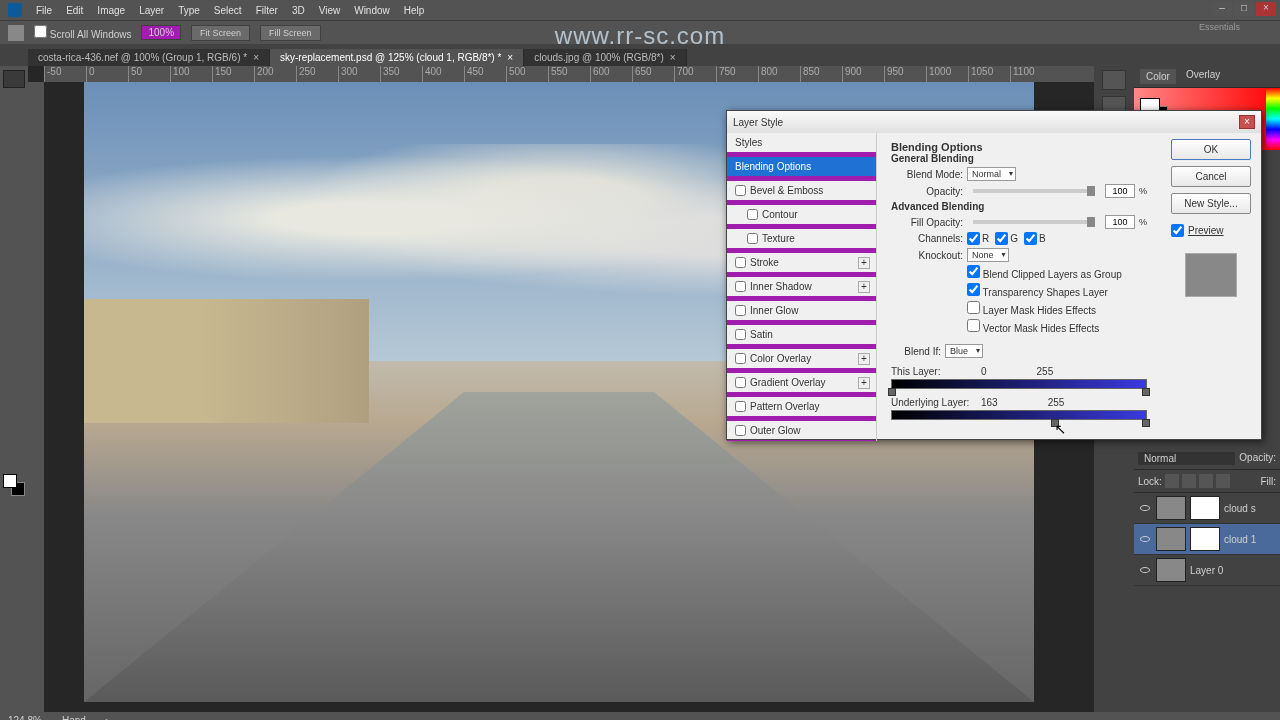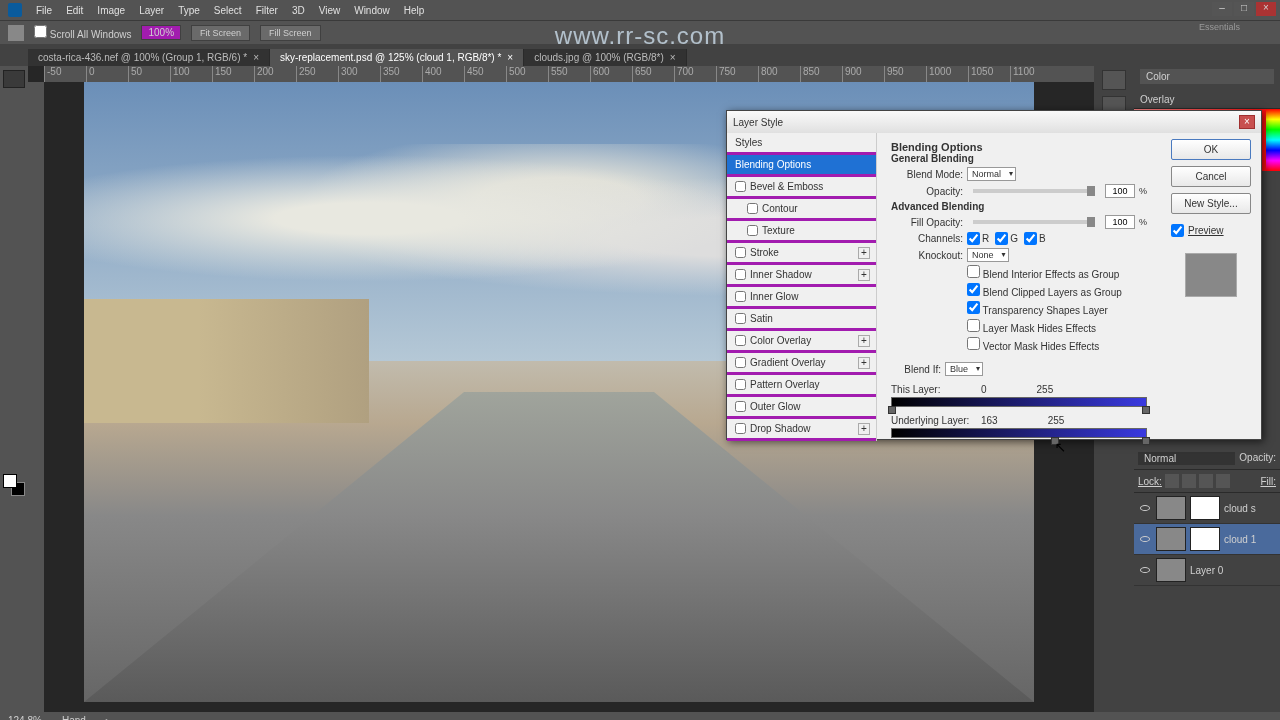--- a/index.html
+++ b/index.html
@@ -42,37 +42,37 @@
 .buildings { position: absolute; bottom: 45%; left: 0; width: 30%; height: 20%; background: linear-gradient(to right, #c8b890 40%, #b0a080 100%); }
 
 .status { height: 16px; background: #535353; font-size: 9px; display: flex; align-items: center; padding: 0 8px; gap: 20px; }
 
 
 .dock { width: 40px; background: #424242; display: flex; flex-direction: column; padding-top: 4px; gap: 6px; align-items: center; }
 .dockicon { width: 24px; height: 20px; background: #555; border: 1px solid #333; }
 
 
 .rpanels { width: 146px; background: #424242; display: flex; flex-direction: column; }
-.panel-head { background: #424242; padding: 3px 6px; font-size: 9px; border-bottom: 1px solid #2a2a2a; display: flex; gap: 10px; flex-direction: column; }
+.panel-head { background: #424242; padding: 3px 6px; font-size: 9px; border-bottom: 1px solid #2a2a2a; display: flex; gap: 10px; }
 .tabsel { background: #535353; padding: 2px 6px; }
 .colorpanel { height: 62px; background: #424242; position: relative; }
 .colorramp { width: 100%; height: 62px; background: linear-gradient(to right, #f88, #f44, #f00); }
 .colorbox { position: absolute; top: 10px; left: 6px; width: 28px; height: 28px; }
 .colorbox .c1 { position: absolute; width: 20px; height: 20px; background: #fff; border: 1px solid #000; }
 .colorbox .c2 { position: absolute; width: 20px; height: 20px; background: #000; border: 1px solid #888; top: 8px; left: 8px; }
 .hue { position: absolute; right: 0; top: 0; width: 14px; height: 62px; background: linear-gradient(to bottom, red, yellow, lime, cyan, blue, magenta, red); }
 
 
 .workspace { position: absolute; top: 22px; right: 40px; font-size: 9px; color: #999; }
 
 
 .layerspanel { position: absolute; bottom: 12px; right: 0; width: 146px; height: 260px; background: #424242; }
 .lp-opts { padding: 4px; display: flex; gap: 4px; font-size: 9px; border-bottom: 1px solid #2a2a2a; }
 .lp-sel { background: #333; padding: 1px 6px; flex: 1; }
-.lp-lockrow { padding: 4px; display: flex; gap: 3px; align-items: center; border-bottom: 1px solid #2a2a2a; text-decoration: underline; }
+.lp-lockrow { padding: 4px; display: flex; gap: 3px; align-items: center; border-bottom: 1px solid #2a2a2a; }
 .lp-lockicon { width: 14px; height: 14px; background: #555; }
 .layers { }
 .layer { display: flex; align-items: center; padding: 3px 4px; gap: 4px; border-bottom: 1px solid #333; }
 .layer.sel { background: #4a6a9c; }
 .vis { width: 14px; height: 14px; display: flex; align-items: center; justify-content: center; }
 .eye { width: 10px; height: 6px; border: 1px solid #ccc; border-radius: 50%; }
 .thumb { width: 30px; height: 24px; background: #888; border: 1px solid #222; }
 .mask { width: 30px; height: 24px; background: #fff; border: 1px solid #222; }
 .lname { font-size: 10px; }
 
@@ -81,21 +81,21 @@
 .winbtn { width: 20px; height: 14px; background: #555; text-align: center; font-size: 10px; }
 .winbtn.close { background: #a33; }
 
 
 .dlg { position: absolute; top: 110px; left: 726px; width: 536px; height: 330px; background: #f0f0f0; border: 1px solid #444; box-shadow: 2px 2px 8px rgba(0,0,0,0.6); color: #333; }
 .dlg-title { height: 22px; background: linear-gradient(#fafafa, #e0e0e0); display: flex; align-items: center; justify-content: space-between; padding: 0 6px; font-size: 11px; }
 .dlg-close { width: 16px; height: 14px; background: #c8504f; color: #fff; text-align: center; font-size: 10px; line-height: 12px; border: 1px solid #a03030; }
 .dlg-body { display: flex; height: 308px; }
 
 .dlg-left { width: 150px; border-right: 1px solid #ccc; overflow-y: auto; }
-.styleitem { padding: 4px 8px; font-size: 10px; border-bottom: 3px solid #a21caf; display: flex; align-items: center; gap: 4px; position: relative; }
+.styleitem { padding: 4px 8px; font-size: 10px; border-bottom: 5px solid #a21caf; display: flex; align-items: center; gap: 4px; position: relative; }
 .styleitem.heading { }
 .styleitem.sel { background: #1f71d4; color: #fff; }
 .styleitem .plus { position: absolute; right: 6px; width: 12px; height: 12px; border: 1px solid #aaa; text-align: center; line-height: 10px; font-size: 10px; }
 .styleitem input[type=checkbox] { width: 11px; height: 11px; }
 
 .dlg-mid { flex: 1; padding: 8px 14px; font-size: 10px; }
 .dlg-mid b { font-size: 11px; }
 .frow { display: flex; align-items: center; margin: 3px 0; gap: 4px; }
 .flabel { width: 72px; text-align: right; }
 .slider { flex: 1; height: 4px; background: #ccc; position: relative; margin: 0 6px; }
@@ -424,23 +424,20 @@
               <input type="checkbox" checked="" style="">
               <span>B</span>
             </label>
         </div>
       </div>
       <div class="frow">
         <span class="flabel">Knockout:</span>
         <span class="combo">None</span>
       </div>
       <div class="frow" style="padding-left:76px">
-          <label><input type="checkbox" style=""> <span>Blend Interior Effects as Group</span></label>
-        </div>
-      <div class="frow" style="padding-left:76px">
           <label><input type="checkbox" checked="" style=""> <span>Blend Clipped Layers as Group</span></label>
         </div>
       <div class="frow" style="padding-left:76px">
           <label><input type="checkbox" checked="" style=""> <span>Transparency Shapes Layer</span></label>
         </div>
       <div class="frow" style="padding-left:76px">
           <label><input type="checkbox" style=""> <span>Layer Mask Hides Effects</span></label>
         </div>
       <div class="frow" style="padding-left:76px">
           <label><input type="checkbox" style=""> <span>Vector Mask Hides Effects</span></label>

